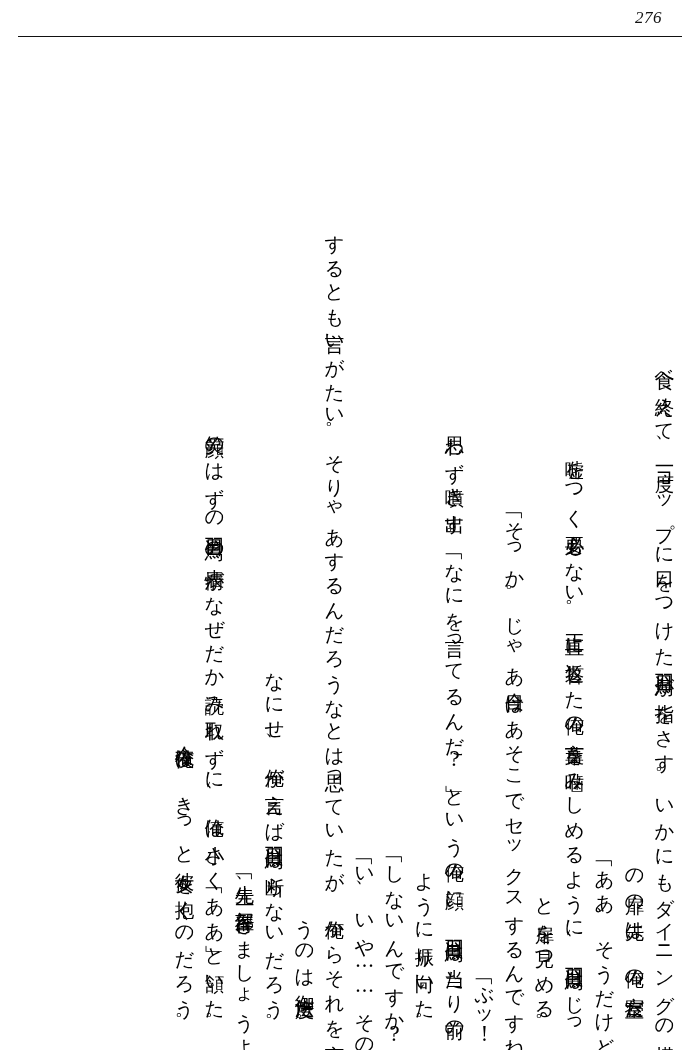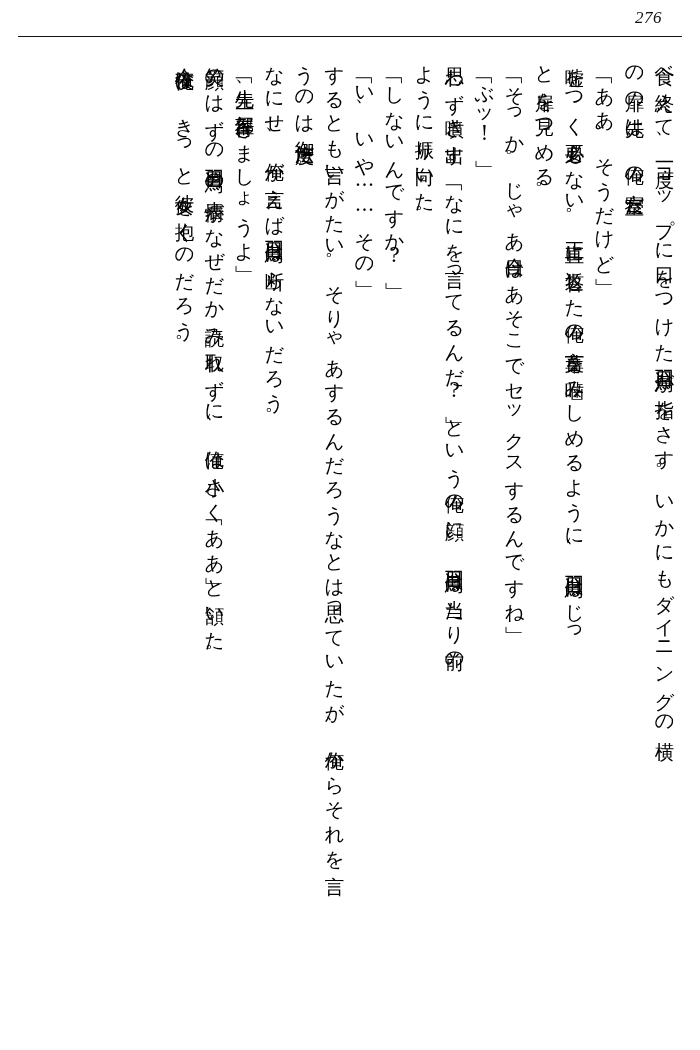--- a/index.html
+++ b/index.html
@@ -14,20 +14,21 @@
     color: #000000;
     overflow: hidden;
     position: relative;
   }
 
   .page {
     position: relative;
     width: 700px;
     height: 1050px;
     box-sizing: border-box;
+    text-align: right;
   }
 
   
   .page-number {
     position: absolute;
     top: 8px;
     right: 38px;
     font-style: italic;
     font-size: 17px;
     letter-spacing: 0.5px;

